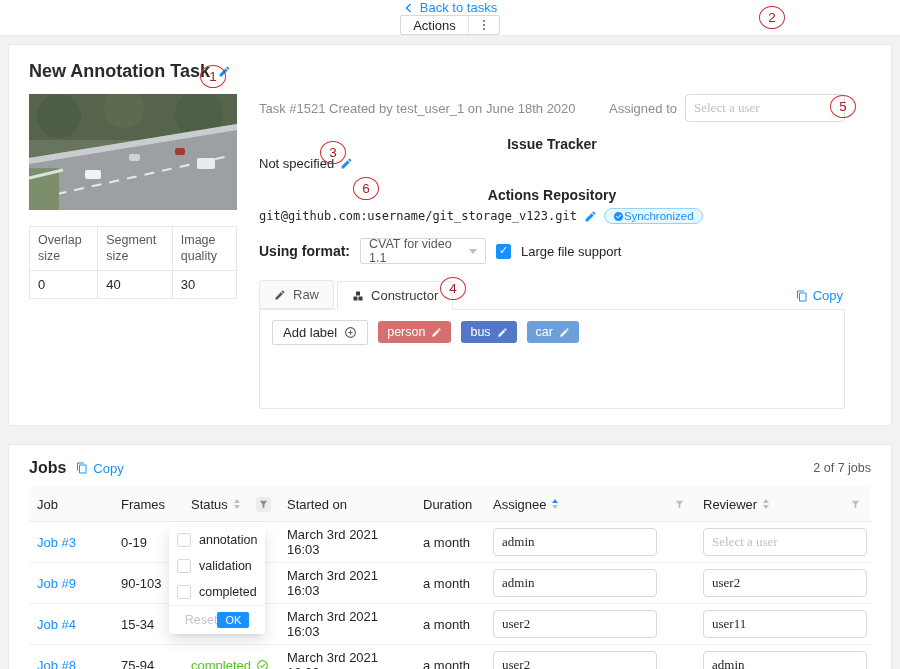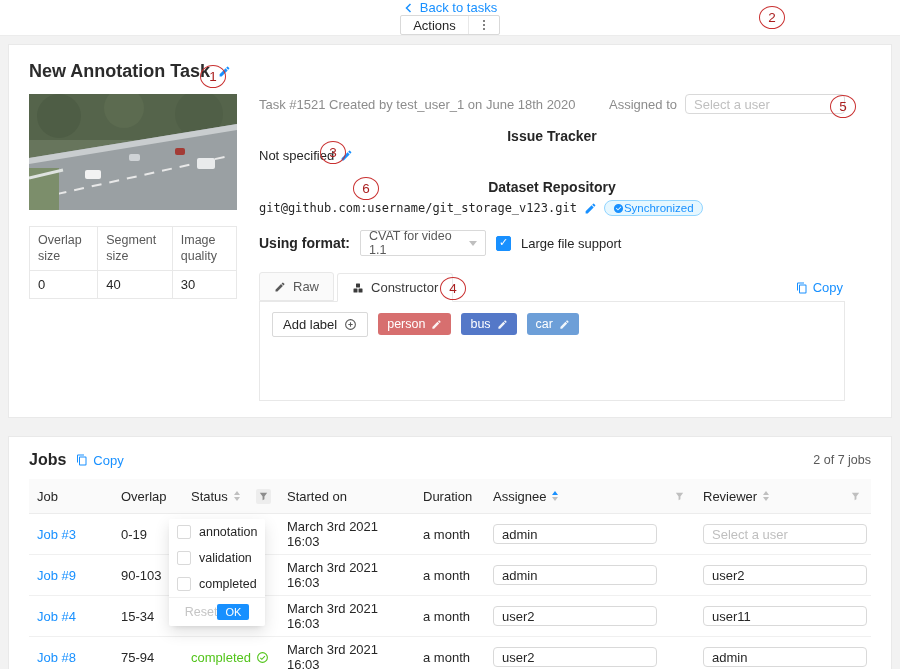--- a/index.html
+++ b/index.html
@@ -43,23 +43,23 @@
   .params-table { width:208px; border-collapse:collapse; margin-top:16px; }
   .params-table th, .params-table td { border:1px solid #e8e8e8; padding:6px 8px; text-align:left; font-weight:400; }
   .params-table th { font-size:12.5px; color:#595959; line-height:1.25; }
   .params-table td { font-size:13px; color:#262626; }
 
   .meta-row { display:flex; align-items:center; justify-content:space-between; }
   .task-meta { color:#8c8c8c; font-size:13px; }
   .assigned { display:flex; align-items:center; gap:8px; }
   .assigned-label { color:#8c8c8c; }
   .ipt {
-    height:20px; border:1px solid #d9d9d9; border-radius:4px; padding:0 8px;
+    height:28px; border:1px solid #d9d9d9; border-radius:4px; padding:0 8px;
     font-size:13px; color:#262626; outline:none; background:#fff;
-    font-family:Liberation Sans, sans-serif;
+    font-family:Liberation Serif, serif;
   }
   .ipt::placeholder { color:#bfbfbf; }
   .assigned .ipt { width:160px; }
 
   .blk-label { font-weight:700; font-size:14px; color:#262626;text-align:center; }
   .it-block { margin-top:14px; }
   .it-value { margin-top:4px; display:flex; align-items:center; gap:6px; }
   .repo-block { margin-top:16px; }
   .repo-value { margin-top:5px; display:flex; align-items:center; gap:7px; }
   .repo-text { font-family:"DejaVu Sans Mono", monospace; font-size:12px; color:#262626; }
@@ -243,21 +243,21 @@
             <span>Not specified</span>
             <span class="edit-icon">
               <svg viewBox="0 0 24 24" fill="currentColor">
                   <path d="M3 17.25V21h3.75L17.8 9.94l-3.75-3.75L3 17.25zM20.7 7.04a1 1 0 0 0 0-1.41l-2.34-2.34a1 1 0 0 0-1.41 0l-1.83 1.83 3.75 3.75 1.83-1.83z"></path>
                 </svg>
             </span>
           </div>
         </div>
 
         <div class="repo-block">
-          <div class="blk-label">Dataset Repository</div>
+          <div class="blk-label">Actions Repository</div>
           <div class="repo-value">
             <span class="repo-text">git@github.com:username/git_storage_v123.git</span>
             <span class="edit-icon">
               <svg viewBox="0 0 24 24" fill="currentColor">
                   <path d="M3 17.25V21h3.75L17.8 9.94l-3.75-3.75L3 17.25zM20.7 7.04a1 1 0 0 0 0-1.41l-2.34-2.34a1 1 0 0 0-1.41 0l-1.83 1.83 3.75 3.75 1.83-1.83z"></path>
                 </svg>
             </span>
             <span class="sync-badge">
               <svg viewBox="0 0 24 24" fill="currentColor">
                   <path d="M12 2a10 10 0 1 0 0 20 10 10 0 0 0 0-20zm-1.2 14.4L6 11.6l1.4-1.4 3.4 3.4 5.8-5.8L18 9.2l-7.2 7.2z"></path>
@@ -357,21 +357,21 @@
           <col class="col-frames">
           <col class="col-status">
           <col class="col-started">
         <col class="col-duration">
           <col class="col-assignee">
           <col class="col-reviewer">
       </colgroup>
       <thead>
         <tr>
           <th>Job</th>
-          <th>Overlap</th>
+          <th>Frames</th>
           <th>
             <span class="th-flex">
               <span>Status</span>
               <span class="sorters">
                   <i class="cu"></i>
                   <i class="cd"></i>
                 </span>
               <span class="funnel active">
                 <svg viewBox="0 0 24 24" fill="currentColor">
                     <path d="M4 4h16l-6 8v6l-4 2v-8L4 4z"></path>

